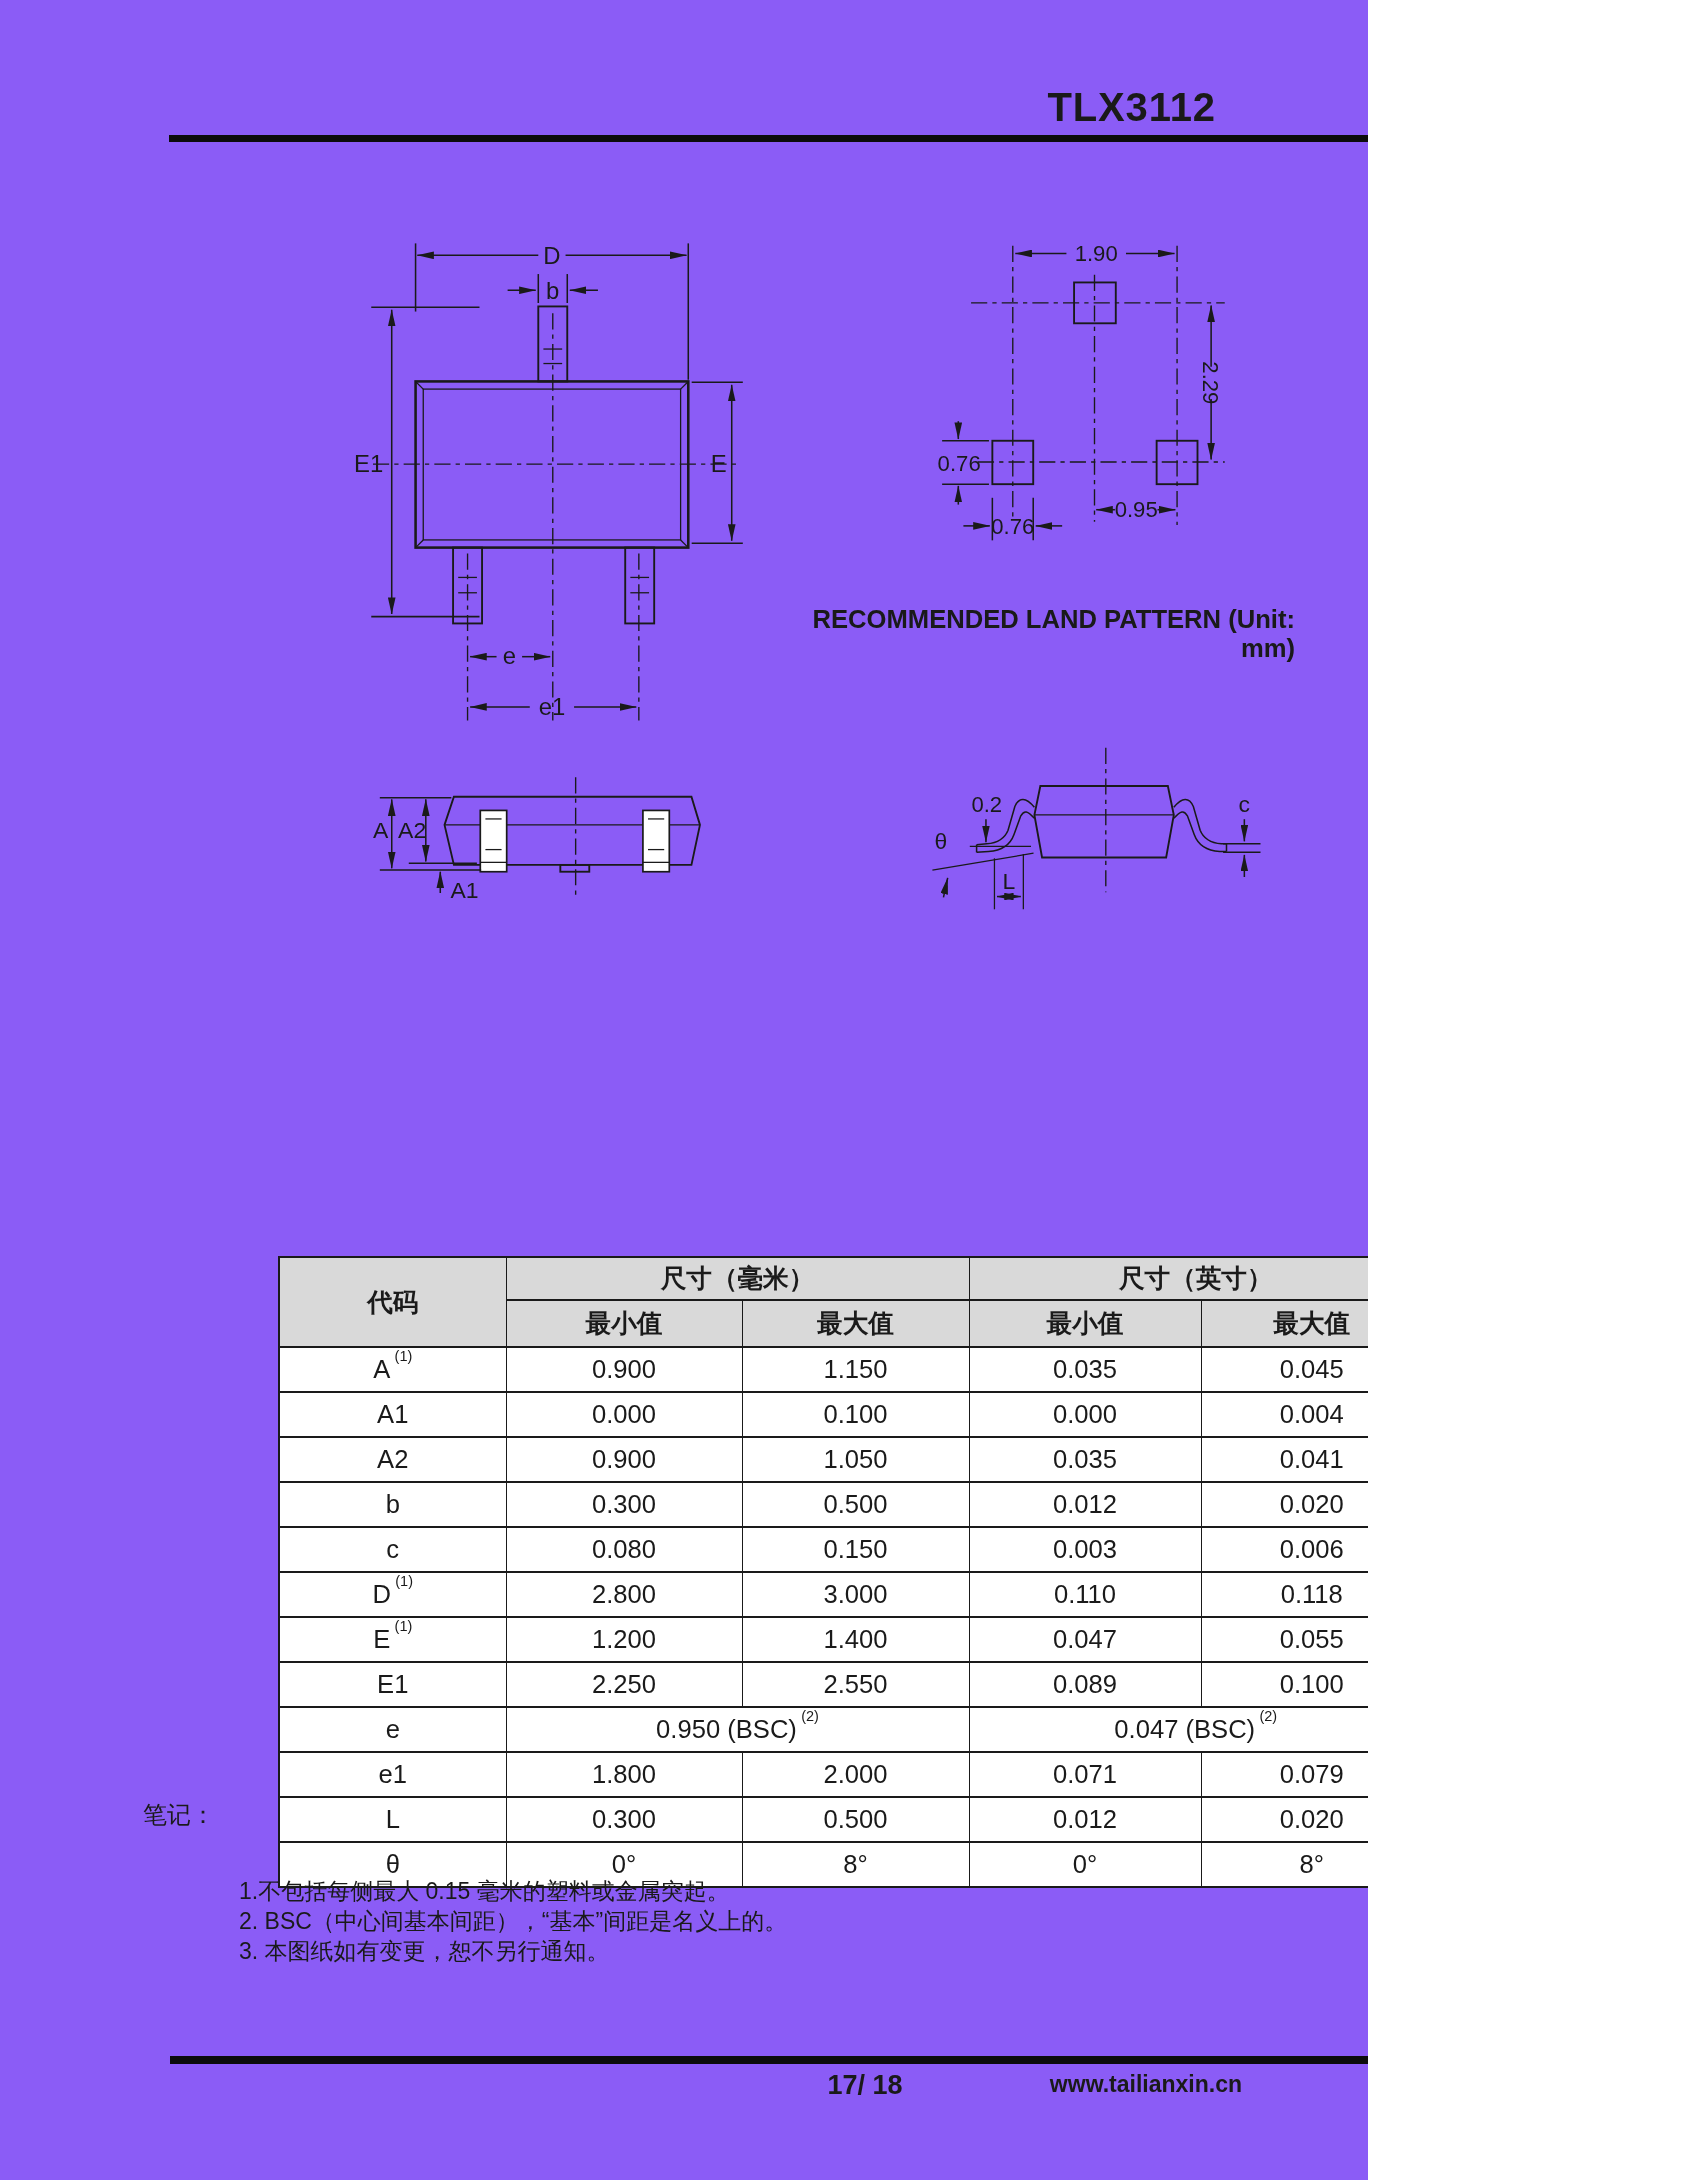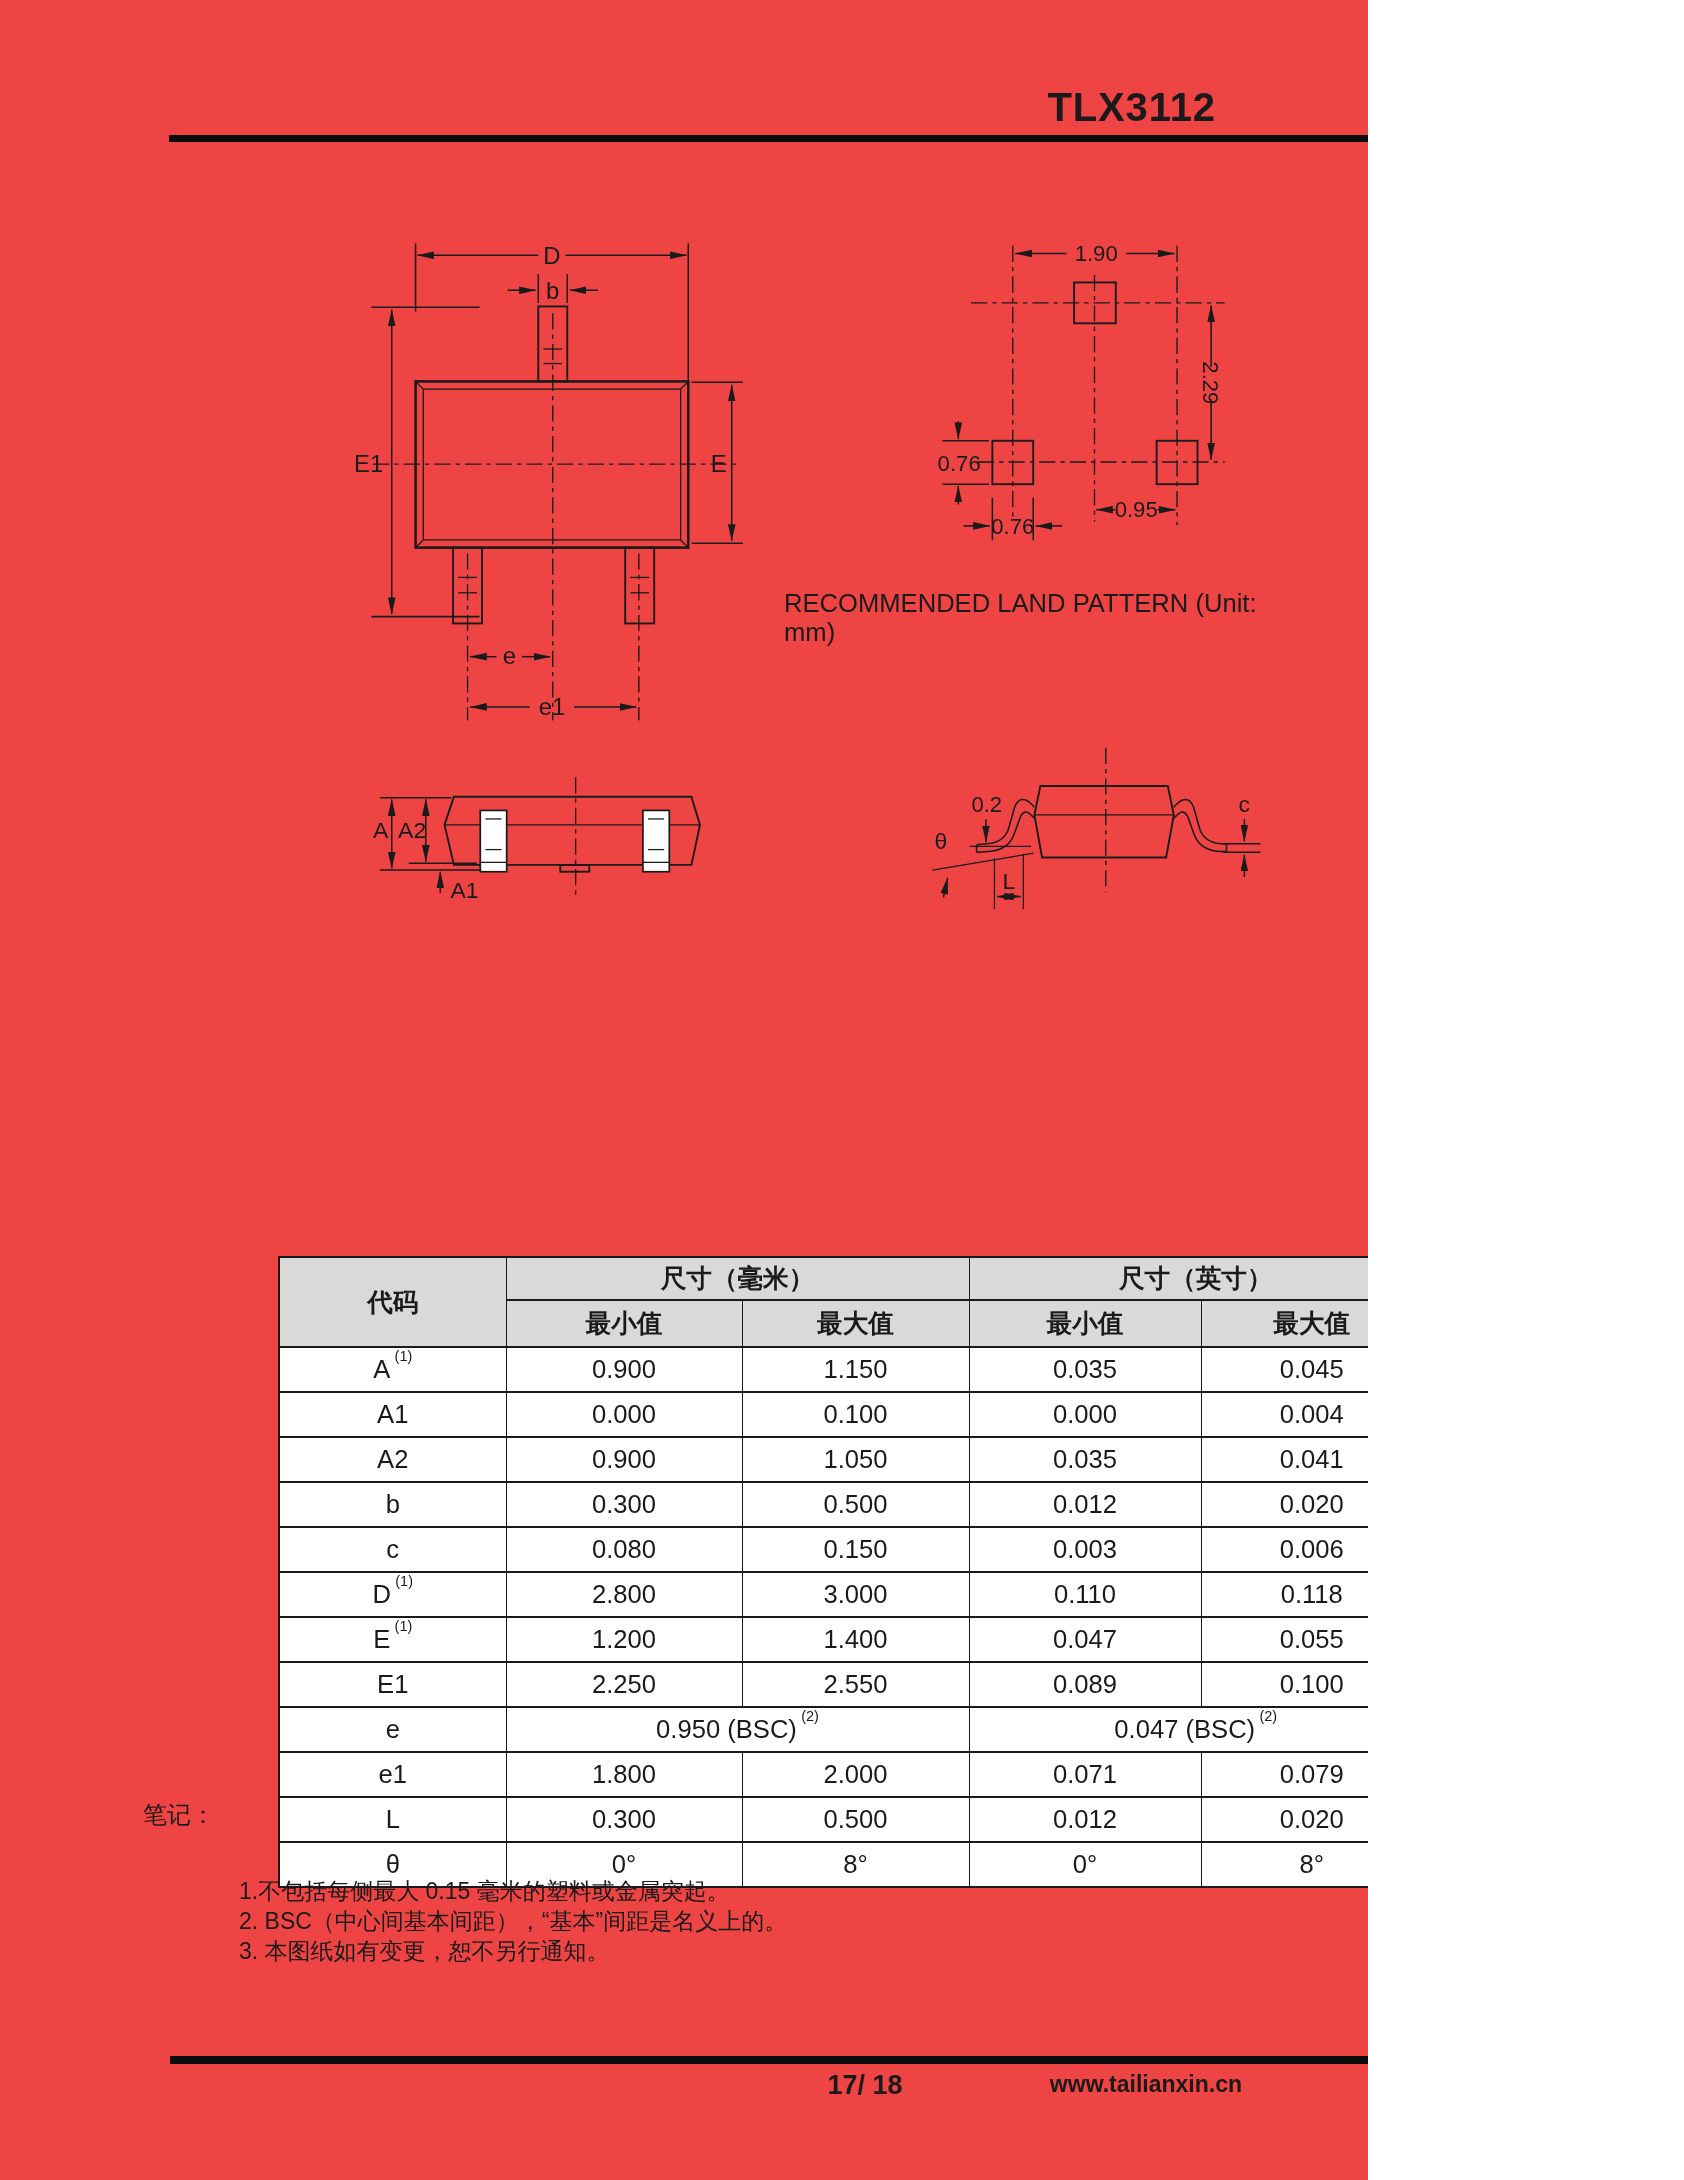--- a/index.html
+++ b/index.html
@@ -1,26 +1,26 @@
 <!DOCTYPE html>
 <html style="font-size:13.6px"><head>
 <meta charset="utf-8">
 <style>
   * { margin:0; padding:0; box-sizing:border-box; }
   html,body { background:#ffffff; }
   .page {
-    position:relative; width:1368px; height:2181px; background:#ef4444;
+    position:relative; width:1368px; height:2181px; background:#8b5cf6;
     font-family:"Liberation Sans", sans-serif; color:#1a1a1a; overflow:hidden;padding-left:38px;
   }
   .abs { position:absolute; }
 
   #header-title { top:85px; right:152px; font-size:40px; font-weight:700; letter-spacing:0.9px; }
   #header-rule  { left:169px; top:135px; width:1380px; height:6.8px; background:#0c0c0c; }
 
-  #land-caption { left:784px; top:589px; width:511px; text-align:left; font-size:25.6px; font-weight:400; }
+  #land-caption { left:784px; top:605px; width:511px; text-align:right; font-size:25.6px; font-weight:700; }
 
   #dim-table { left:278px; top:1256px; width:1145px; border-collapse:collapse; table-layout:fixed; border:2.6px solid #1a1a1a; }
   #dim-table th, #dim-table td {
     border-left:1.7px solid #1a1a1a; border-right:1.7px solid #1a1a1a;
     border-top:2.6px solid #1a1a1a; border-bottom:2.6px solid #1a1a1a;
     text-align:center; vertical-align:middle; font-size:25.6px;
   }
   #dim-table th { background:#d9d9d9; font-weight:700; height:43px; }
   #dim-table thead tr:nth-child(2) th { height:47px; }
   #dim-table td { background:#ffffff; font-weight:400; height:45px;margin-left:20px; }

